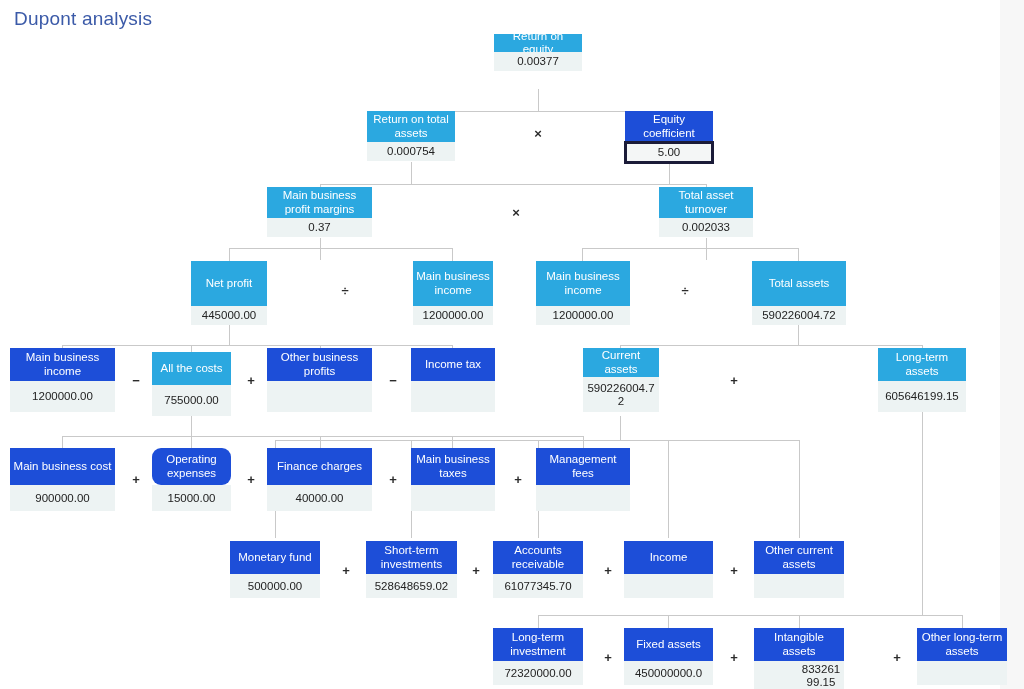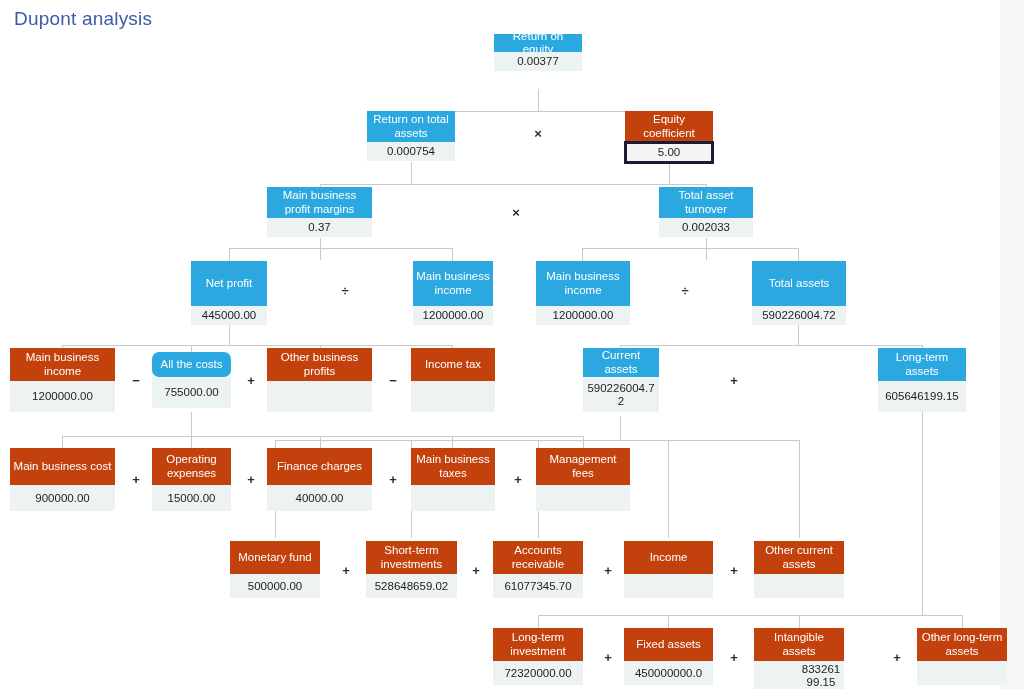--- a/index.html
+++ b/index.html
@@ -42,21 +42,21 @@
   }
   .node .val {
     background: #edf3f3; color: #222222;
     text-align: center; font-size: 11.5px; line-height: 13px;
     padding: 2px 2px;
     min-height: 19px;
     display:flex; align-items:center; justify-content:center;
     word-break: break-all;
   }
   .node.blue  .hdr { background: #2ba8e0; }
-  .node.green .hdr { background: #c2410c; }
+  .node.green .hdr { background: #1d4ed8; }
   .node.selected .val {
     background: #f4f6f6;
     border: 2px solid #1b1b38;
     outline: 1px solid #1b1b38;
   }
 
   .op {
     position: absolute; font-size: 13px; font-weight: bold; color: #2b2b2b;
     font-family: "Liberation Sans", sans-serif;
     width: 14px; text-align: center;
@@ -172,21 +172,21 @@
     <div class="hdr" style="height:45px;">Total assets</div>
     <div class="val">590226004.72</div>
   </div>
 
   <div class="node green" style="left:10px; top:348px; width:105px;">
     <div class="hdr" style="height:33px;">Main business income</div>
     <div class="val" style="min-height:31px;">1200000.00</div>
   </div>
   <div class="op" style="left:129px; top:373px;">−</div>
   <div class="node blue" style="left:152px; top:352px; width:79px;">
-    <div class="hdr" style="height:25px;border-radius:7px;">All the costs</div>
+    <div class="hdr" style="height:33px;">All the costs</div>
     <div class="val" style="min-height:31px;">755000.00</div>
   </div>
   <div class="op" style="left:244px; top:373px;">+</div>
   <div class="node green" style="left:267px; top:348px; width:105px;border-radius:9px;">
     <div class="hdr" style="height:33px;">Other business profits</div>
     <div class="val" style="min-height:31px;"></div>
   </div>
   <div class="op" style="left:386px; top:373px;">−</div>
   <div class="node green" style="left:411px; top:348px; width:84px;border-radius:17px;">
     <div class="hdr" style="height:33px;">Income tax</div>
@@ -202,21 +202,21 @@
     <div class="hdr" style="height:33px;">Long-term assets</div>
     <div class="val" style="min-height:31px;">605646199.15</div>
   </div>
 
   <div class="node green" style="left:10px; top:448px; width:105px;">
     <div class="hdr" style="height:37px;">Main business cost</div>
     <div class="val" style="min-height:26px;">900000.00</div>
   </div>
   <div class="op" style="left:129px; top:472px;">+</div>
   <div class="node green" style="left:152px; top:448px; width:79px;">
-    <div class="hdr" style="height:37px;">Operating expenses</div>
+    <div class="hdr" style="height:37px;border-radius:9px;">Operating expenses</div>
     <div class="val" style="min-height:26px;">15000.00</div>
   </div>
   <div class="op" style="left:244px; top:472px;">+</div>
   <div class="node green" style="left:267px; top:448px; width:105px;">
     <div class="hdr" style="height:37px;">Finance charges</div>
     <div class="val" style="min-height:26px;">40000.00</div>
   </div>
   <div class="op" style="left:386px; top:472px;">+</div>
   <div class="node green" style="left:411px; top:448px; width:84px;">
     <div class="hdr" style="height:37px;">Main business taxes</div>

